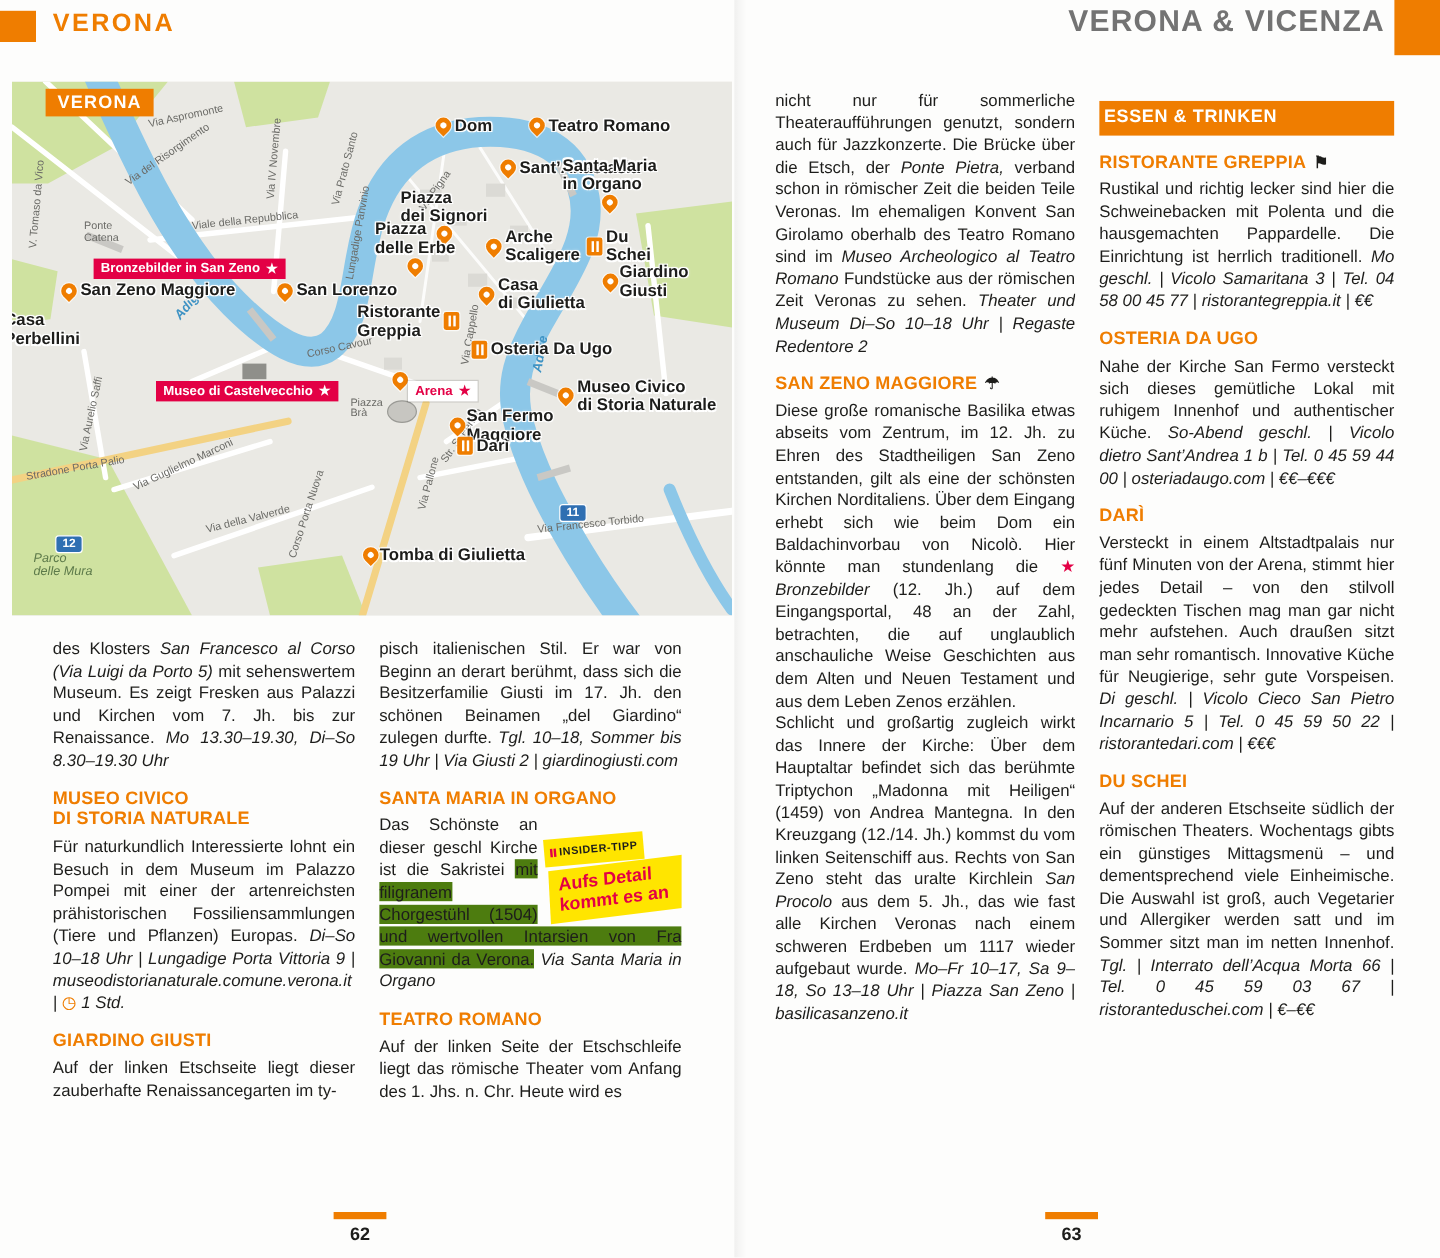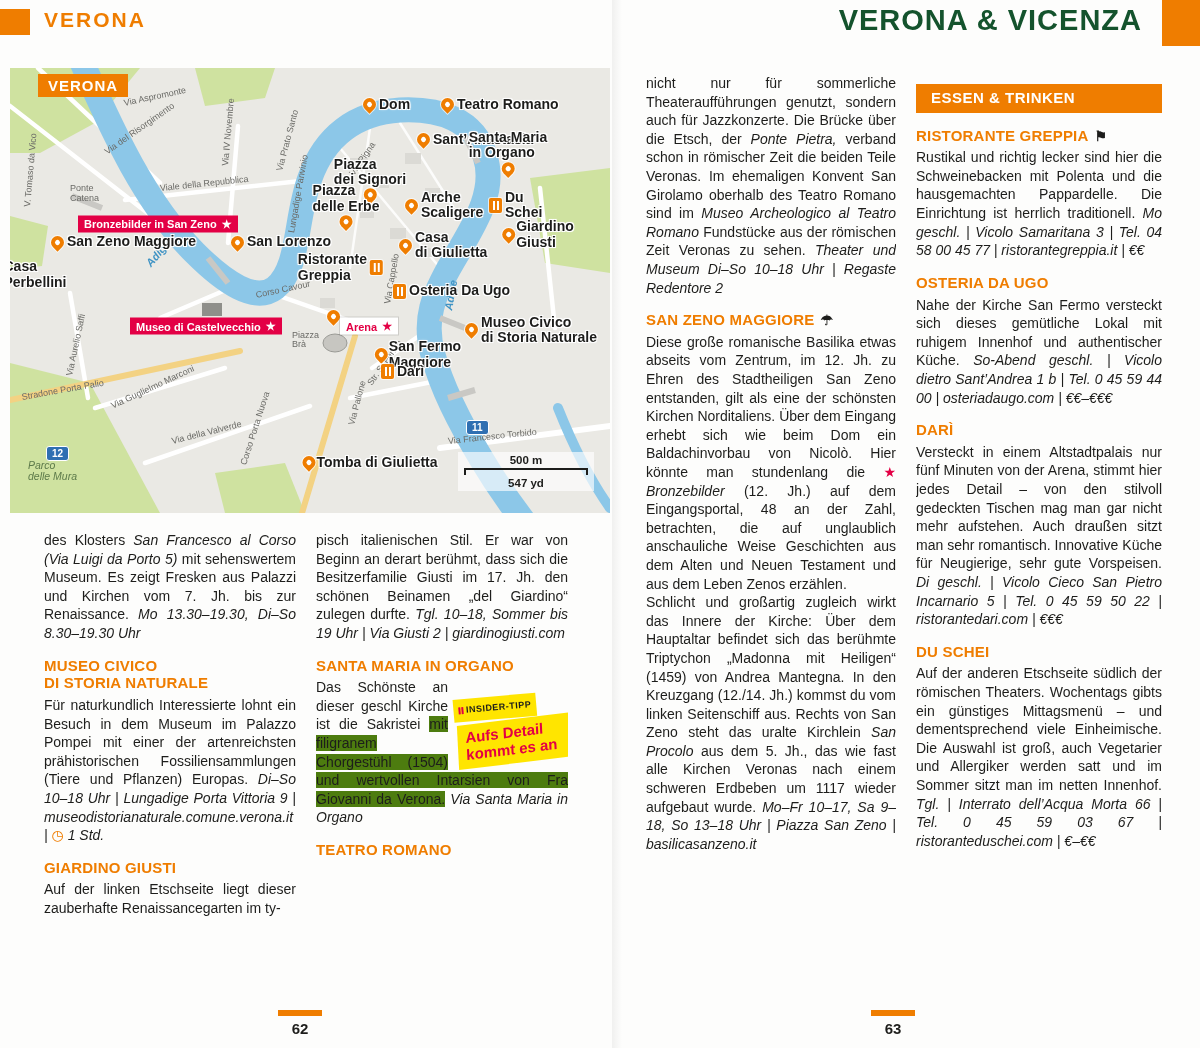--- a/index.html
+++ b/index.html
@@ -3,21 +3,21 @@
 <meta charset="utf-8">
 <style>
   html,body{margin:0;padding:0;}
   body{
     width:1200px;height:1048px;position:relative;background:#fdfdfc;
     font-family:"Liberation Sans", sans-serif;color:#1d1d1b;overflow:hidden;
   }
   
   .bleed-left{position:absolute;left:0;top:9px;width:30px;height:26px;background:#ef7d00;}
   .hdr-left{position:absolute;left:44px;top:8px;font-size:21px;font-weight:bold;color:#ef7d00;letter-spacing:2px;}
-  .hdr-right{position:absolute;right:58px;top:4px;font-size:29px;font-weight:bold;color:#14532d;letter-spacing:1px;}
+  .hdr-right{position:absolute;right:46px;top:4px;font-size:25px;font-weight:bold;color:#737373;letter-spacing:1px;}
   .bleed-right{position:absolute;right:0;top:0;width:38px;height:46px;background:#ef7d00;}
   .gutter{position:absolute;left:612px;top:0;width:10px;height:1048px;
     background:linear-gradient(to right, rgba(0,0,0,0.05), rgba(0,0,0,0));}
   
   .map{position:absolute;left:10px;top:68px;width:600px;height:445px;background:#eae9e4;overflow:hidden;}
   .map svg{position:absolute;left:0;top:0;}
   .map-title{position:absolute;left:28px;top:6px;background:#ef7d00;color:#fff;font-weight:bold;
     font-size:15px;letter-spacing:1px;padding:3px 10px;z-index:6;}
   #map-overlays{position:absolute;inset:0;z-index:5;}
   .street{position:absolute;font-size:9px;color:#6a6a66;white-space:pre-line;transform-origin:left center;line-height:1.1;}
@@ -49,21 +49,21 @@
   .col{position:absolute;font-size:14px;line-height:18.6px;text-align:justify;overflow:hidden;}
   .col1{left:44px;top:531px;width:252px;height:482px;}
   .col2{left:316px;top:531px;width:252px;height:482px;}
   .col3{left:646px;top:74px;width:250px;height:938px;}
   .col4{left:916px;top:84px;width:246px;height:928px;}
   .col p.body{margin:0;}
   .col .h{color:#ef7d00;font-weight:bold;font-size:15px;line-height:1.18;margin:14px 0 4px;
     text-align:left;white-space:pre-line;letter-spacing:0.2px;}
   .h-icon{margin-left:6px;color:#1d1d1b;font-size:14px;}
   .section-box{background:#ef7d00;color:#fff;font-weight:bold;font-size:15px;letter-spacing:0.5px;
-    padding:5px 15px;margin:0 0 9px;text-align:left;}
+    padding:5px 4px;margin:0 0 9px;text-align:left;}
   .seg-i{font-style:italic;}
   .seg-hl{background:#4d7c0f;}
   .seg-star{color:#e30045;}
   .seg-clock{color:#ef7d00;font-style:normal;}
   
   .sticker{float:right;width:118px;margin:16px -6px 6px 8px;transform:rotate(-7deg);text-align:left;}
   .sticker-tag{display:inline-flex;align-items:center;gap:3px;background:#ffe500;color:#1d1d1b;
     font-size:9px;font-weight:bold;letter-spacing:0.5px;padding:2px 5px;transform:rotate(2deg);}
   .tag-utensils{display:inline-flex;gap:1.5px;}
   .tag-utensils i{display:block;width:1.5px;height:7px;background:#e30045;}
@@ -279,25 +279,20 @@
         <span>Museo di Castelvecchio</span>
         <span class="star">★</span>
       </div>
       <div class="feat feat-white" style="left: 55%; top: 58%; text-align: center;">
         <span>Arena</span>
         <span class="star">★</span>
       </div>
       <span class="badge" style="left: 76%; top: 79%;">11</span>
       <span class="badge" style="left: 6%; top: 85%;">12</span>
     </div>
-  <div class="scale">
-    <span>500 m</span>
-    <div class="scale-line"></div>
-    <span>547 yd</span>
-  </div>
 </div>
 
 <div class="col col1">
     <p class="body"><span>des Klosters </span><span class="seg-i">San Francesco al Corso (Via Luigi da Porto 5)</span><span> mit sehenswertem Museum. Es zeigt Fresken aus Palazzi und Kirchen vom 7. Jh. bis zur Renaissance. </span><span class="seg-i">Mo 13.30–19.30, Di–So 8.30–19.30 Uhr</span></p>
     <div class="h"><span>MUSEO CIVICO
 DI STORIA NATURALE</span></div>
     <p class="body"><span>Für naturkundlich Interessierte lohnt ein Besuch in dem Museum im Palazzo Pompei mit einer der artenreichsten prähistorischen Fossiliensammlungen (Tiere und Pflanzen) Europas. </span><span class="seg-i">Di–So 10–18 Uhr | Lungadige Porta Vittoria 9 | museodistorianaturale.comune.verona.it | </span><span class="seg-clock">◷</span><span class="seg-i"> 1 Std.</span></p>
     <div class="h"><span>GIARDINO GIUSTI</span></div>
     <p class="body"><span>Auf der linken Etschseite liegt dieser zauberhafte Renaissancegarten im ty-</span></p>
   </div>
@@ -305,20 +300,21 @@
     <p class="body"><span>pisch italienischen Stil. Er war von Beginn an derart berühmt, dass sich die Besitzerfamilie Giusti im 17. Jh. den schönen Beinamen „del Giardino“ zulegen durfte. </span><span class="seg-i">Tgl. 10–18, Sommer bis 19 Uhr | Via Giusti 2 | giardinogiusti.com</span></p>
     <div class="h"><span>SANTA MARIA IN ORGANO</span></div>
     <p class="body"><span class="sticker"><span class="sticker-tag">
           <span class="tag-utensils">
             <i></i>
             <i></i>
           </span>
           <span>INSIDER-TIPP</span>
         </span><span class="sticker-text">Aufs Detail kommt es an</span></span><span>Das Schönste an dieser geschl Kirche ist die Sakristei </span><span class="seg-hl">mit filigranem Chorgestühl (1504) und wertvollen Intarsien von Fra Giovanni da Verona.</span><span> </span><span class="seg-i">Via Santa Maria in Organo</span></p>
     <div class="h"><span>TEATRO ROMANO</span></div>
+    <p class="body"><span>Auf der linken Seite der Etschschleife liegt das römische Theater vom Anfang des 1. Jhs. n. Chr. Heute wird es</span></p>
   </div>
 <div class="col col3">
     <p class="body"><span>nicht nur für sommerliche Theateraufführungen genutzt, sondern auch für Jazzkonzerte. Die Brücke über die Etsch, der </span><span class="seg-i">Ponte Pietra,</span><span> verband schon in römischer Zeit die beiden Teile Veronas. Im ehemaligen Konvent San Girolamo oberhalb des Teatro Romano sind im </span><span class="seg-i">Museo Archeologico al Teatro Romano</span><span> Fundstücke aus der römischen Zeit Veronas zu sehen. </span><span class="seg-i">Theater und Museum Di–So 10–18 Uhr | Regaste Redentore 2</span></p>
     <div class="h"><span>SAN ZENO MAGGIORE</span><span class="h-icon">☂</span></div>
     <p class="body"><span>Diese große romanische Basilika etwas abseits vom Zentrum, im 12. Jh. zu Ehren des Stadtheiligen San Zeno entstanden, gilt als eine der schönsten Kirchen Norditaliens. Über dem Eingang erhebt sich wie beim Dom ein Baldachinvorbau von Nicolò. Hier könnte man stundenlang die </span><span class="seg-star">★ </span><span class="seg-i">Bronzebilder</span><span> (12. Jh.) auf dem Eingangsportal, 48 an der Zahl, betrachten, die auf unglaublich anschauliche Weise Geschichten aus dem Alten und Neuen Testament und aus dem Leben Zenos erzählen.</span></p>
     <p class="body"><span>Schlicht und großartig zugleich wirkt das Innere der Kirche: Über dem Hauptaltar befindet sich das berühmte Triptychon „Madonna mit Heiligen“ (1459) von Andrea Mantegna. In den Kreuzgang (12./14. Jh.) kommst du vom linken Seitenschiff aus. Rechts von San Zeno steht das uralte Kirchlein </span><span class="seg-i">San Procolo</span><span> aus dem 5. Jh., das wie fast alle Kirchen Veronas nach einem schweren Erdbeben um 1117 wieder aufgebaut wurde. </span><span class="seg-i">Mo–Fr 10–17, Sa 9–18, So 13–18 Uhr | Piazza San Zeno | basilicasanzeno.it</span></p>
   </div>
 <div class="col col4">
     <div class="section-box">ESSEN &amp; TRINKEN</div>
     <div class="h"><span>RISTORANTE GREPPIA</span><span class="h-icon">⚑</span></div>

